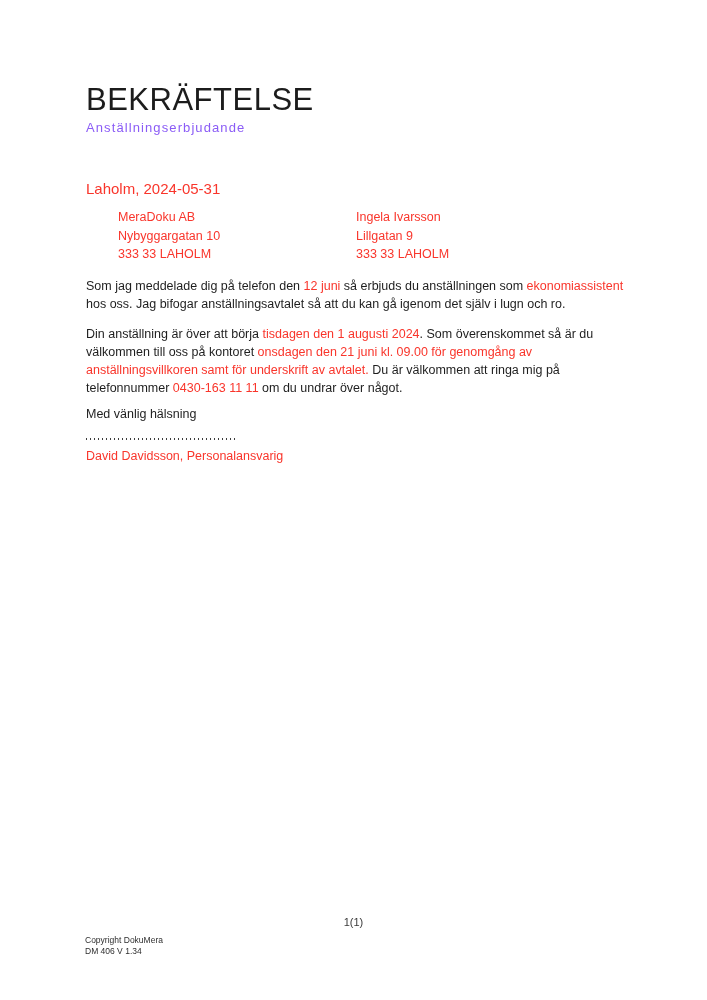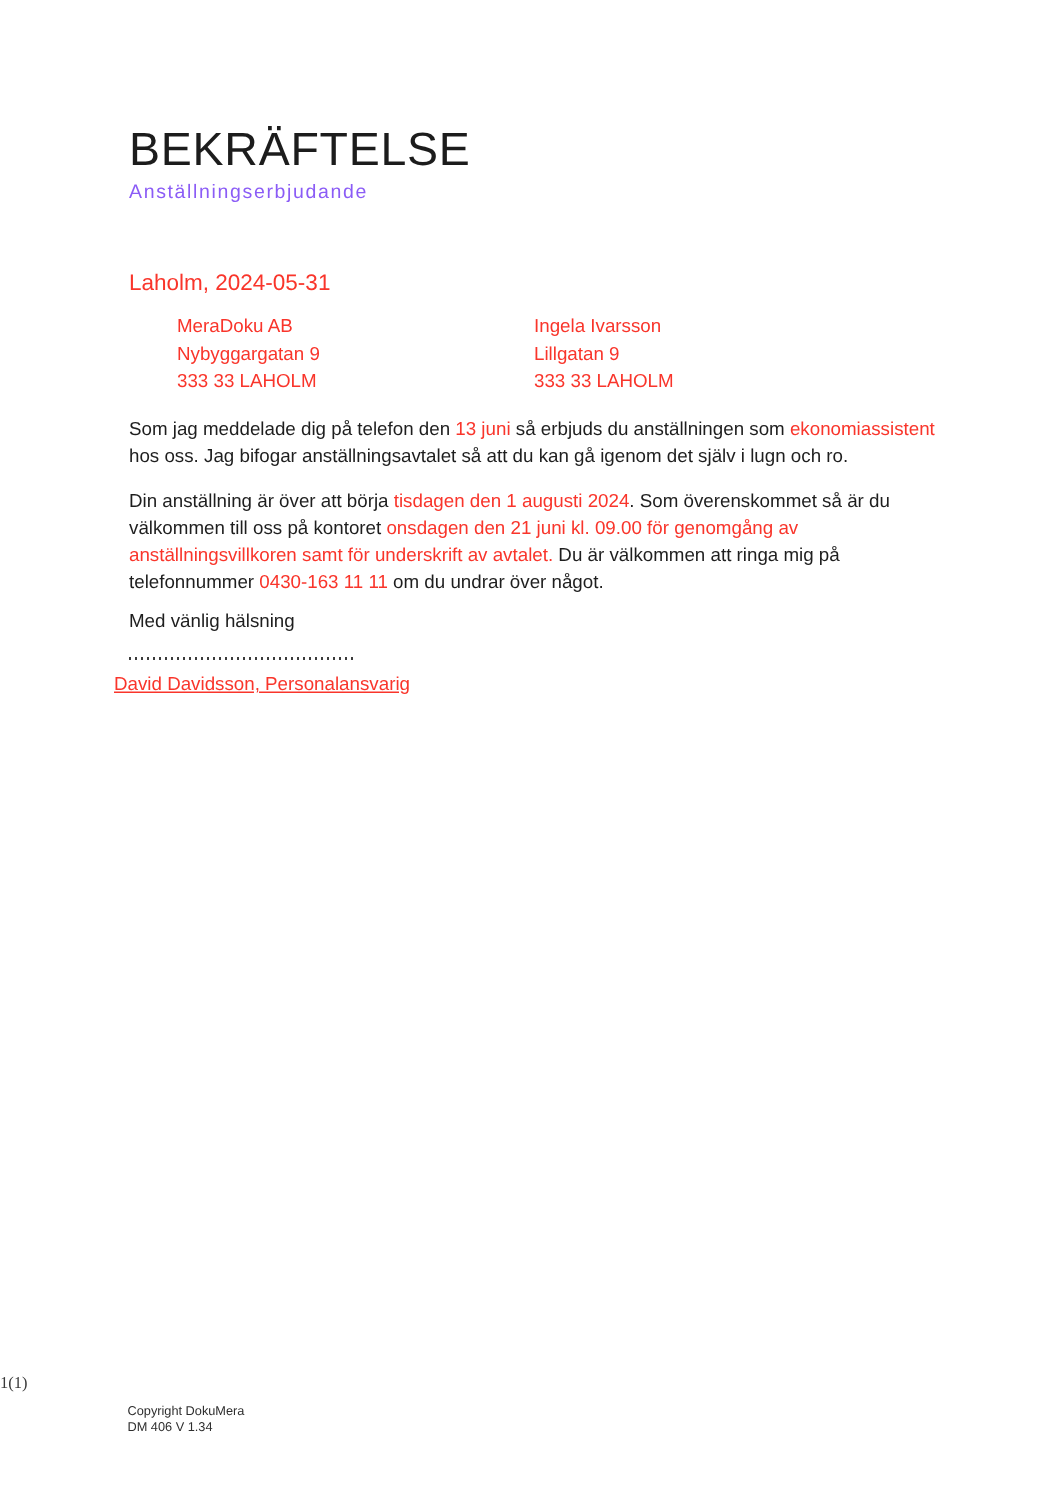--- a/index.html
+++ b/index.html
@@ -42,57 +42,56 @@
   }
   .para-1 { top: 277px; }
   .para-2 { top: 325px; }
   .closing { position: absolute; left: 86px; top: 407px; font-size: 12.5px; }
   .signature-line {
     position: absolute; left: 86px; top: 438px;
     width: 151px; height: 2px;
     background: repeating-linear-gradient(90deg, #3c3c3c 0 1.4px, transparent 1.4px 4px);
   }
   .signature-name {
-    position: absolute; left: 76px; top: 449px;
+    position: absolute; left: 86px; top: 449px;
     font-size: 12.5px;
-    text-decoration: underline;
   }
   .page-number {
     position: absolute; left: 0; top: 916px; width: 707px;
-    font-size: 11px; color: #3a3a3a; font-family: Liberation Serif, serif;
+    text-align: center; font-size: 11px; color: #3a3a3a;
   }
   .footer-meta {
     position: absolute; left: 85px; top: 935px;
     font-size: 8.5px; line-height: 11px; color: #2e2e2e;
   }
 </style>
 </head>
 <body>
 
 <div class="page">
 
   <h1 class="doc-title">BEKRÄFTELSE</h1>
 
   <div class="doc-subtitle">Anställningserbjudande</div>
 
   <div class="dateline red">Laholm, 2024-05-31</div>
 
   <div class="address-block address-sender red">
     <div>MeraDoku AB</div>
-    <div>Nybyggargatan 9</div>
+    <div>Nybyggargatan 10</div>
     <div>333 33 LAHOLM</div>
   </div>
 
   <div class="address-block address-recipient red">
     <div>Ingela Ivarsson</div>
     <div>Lillgatan 9</div>
     <div>333 33 LAHOLM</div>
   </div>
 
-  <p class="para para-1"><span>Som jag meddelade dig på telefon den </span><span class="red">13 juni</span><span> så erbjuds du anställningen som </span><span class="red">ekonomiassistent</span><span>
+  <p class="para para-1"><span>Som jag meddelade dig på telefon den </span><span class="red">12 juni</span><span> så erbjuds du anställningen som </span><span class="red">ekonomiassistent</span><span>
 hos oss. Jag bifogar anställningsavtalet så att du kan gå igenom det själv i lugn och ro.</span></p>
 
   <p class="para para-2"><span>Din anställning är över att börja </span><span class="red">tisdagen den 1 augusti 2024</span><span>. Som överenskommet så är du
 välkommen till oss på kontoret </span><span class="red">onsdagen den 21 juni kl. 09.00 för genomgång av
 anställningsvillkoren samt för underskrift av avtalet.</span><span> Du är välkommen att ringa mig på
 telefonnummer </span><span class="red">0430-163 11 11</span><span> om du undrar över något.</span></p>
 
   <div class="closing">Med vänlig hälsning</div>
 
   <div class="signature-line"></div>

